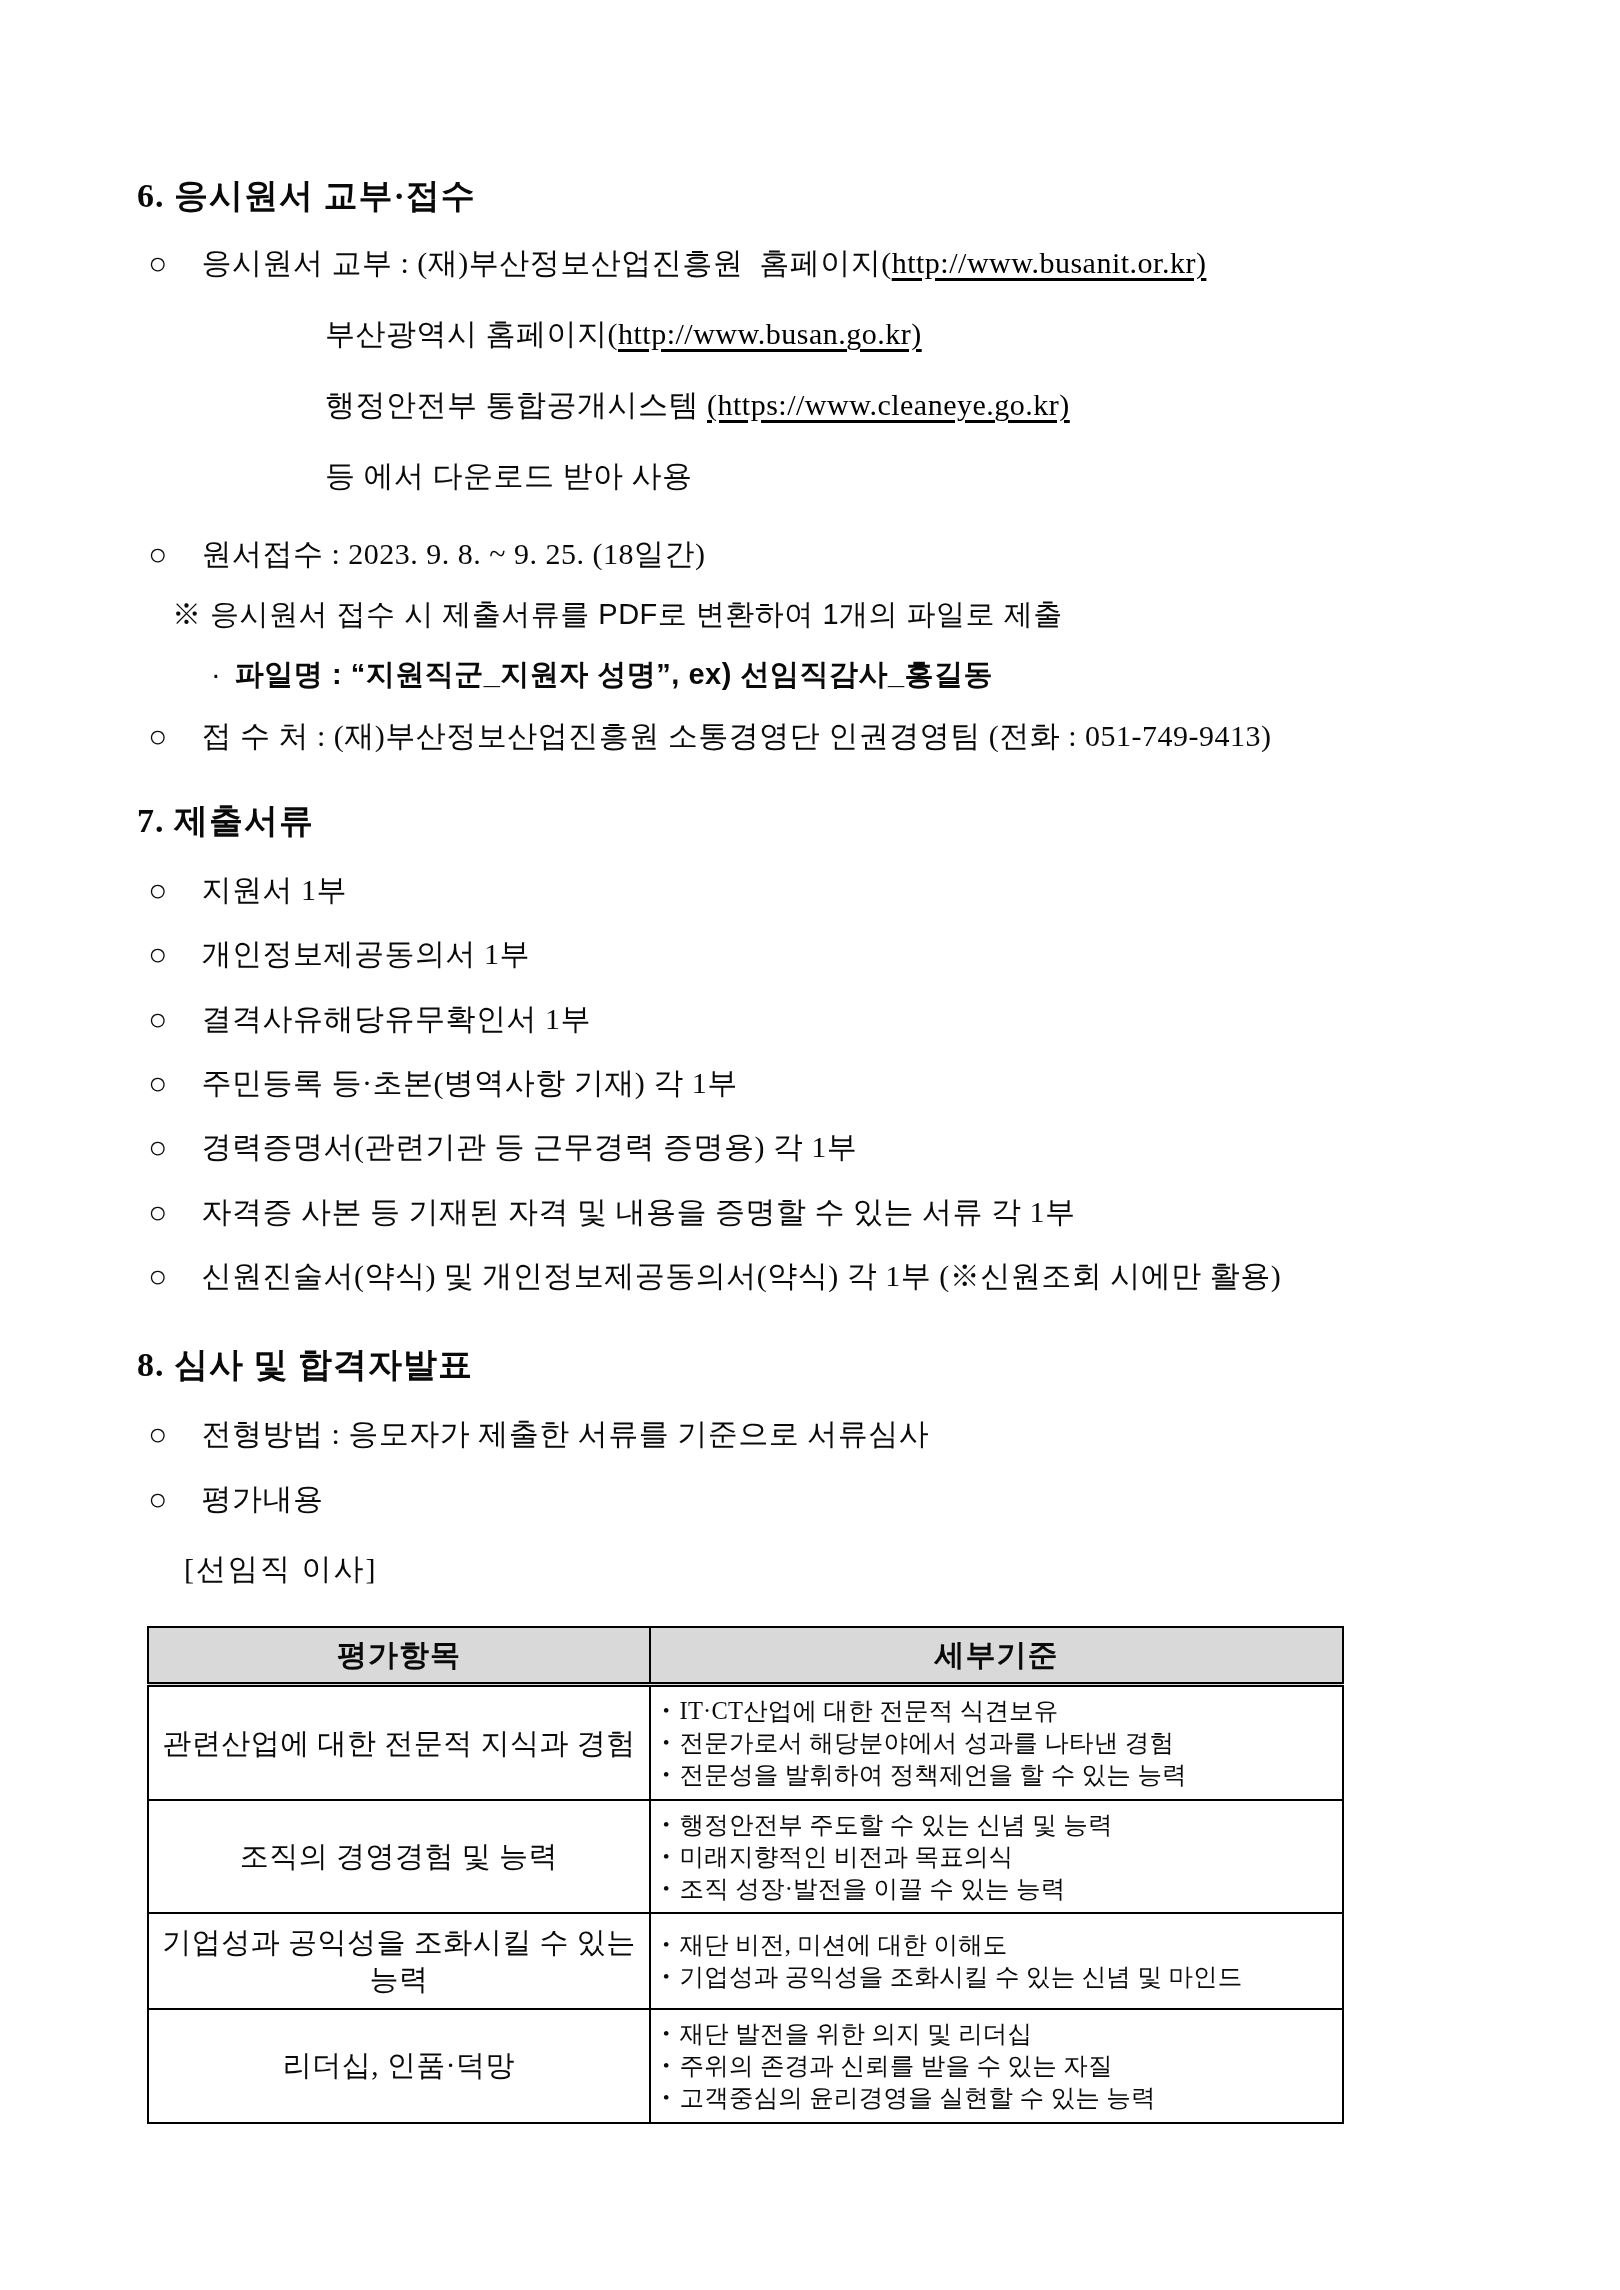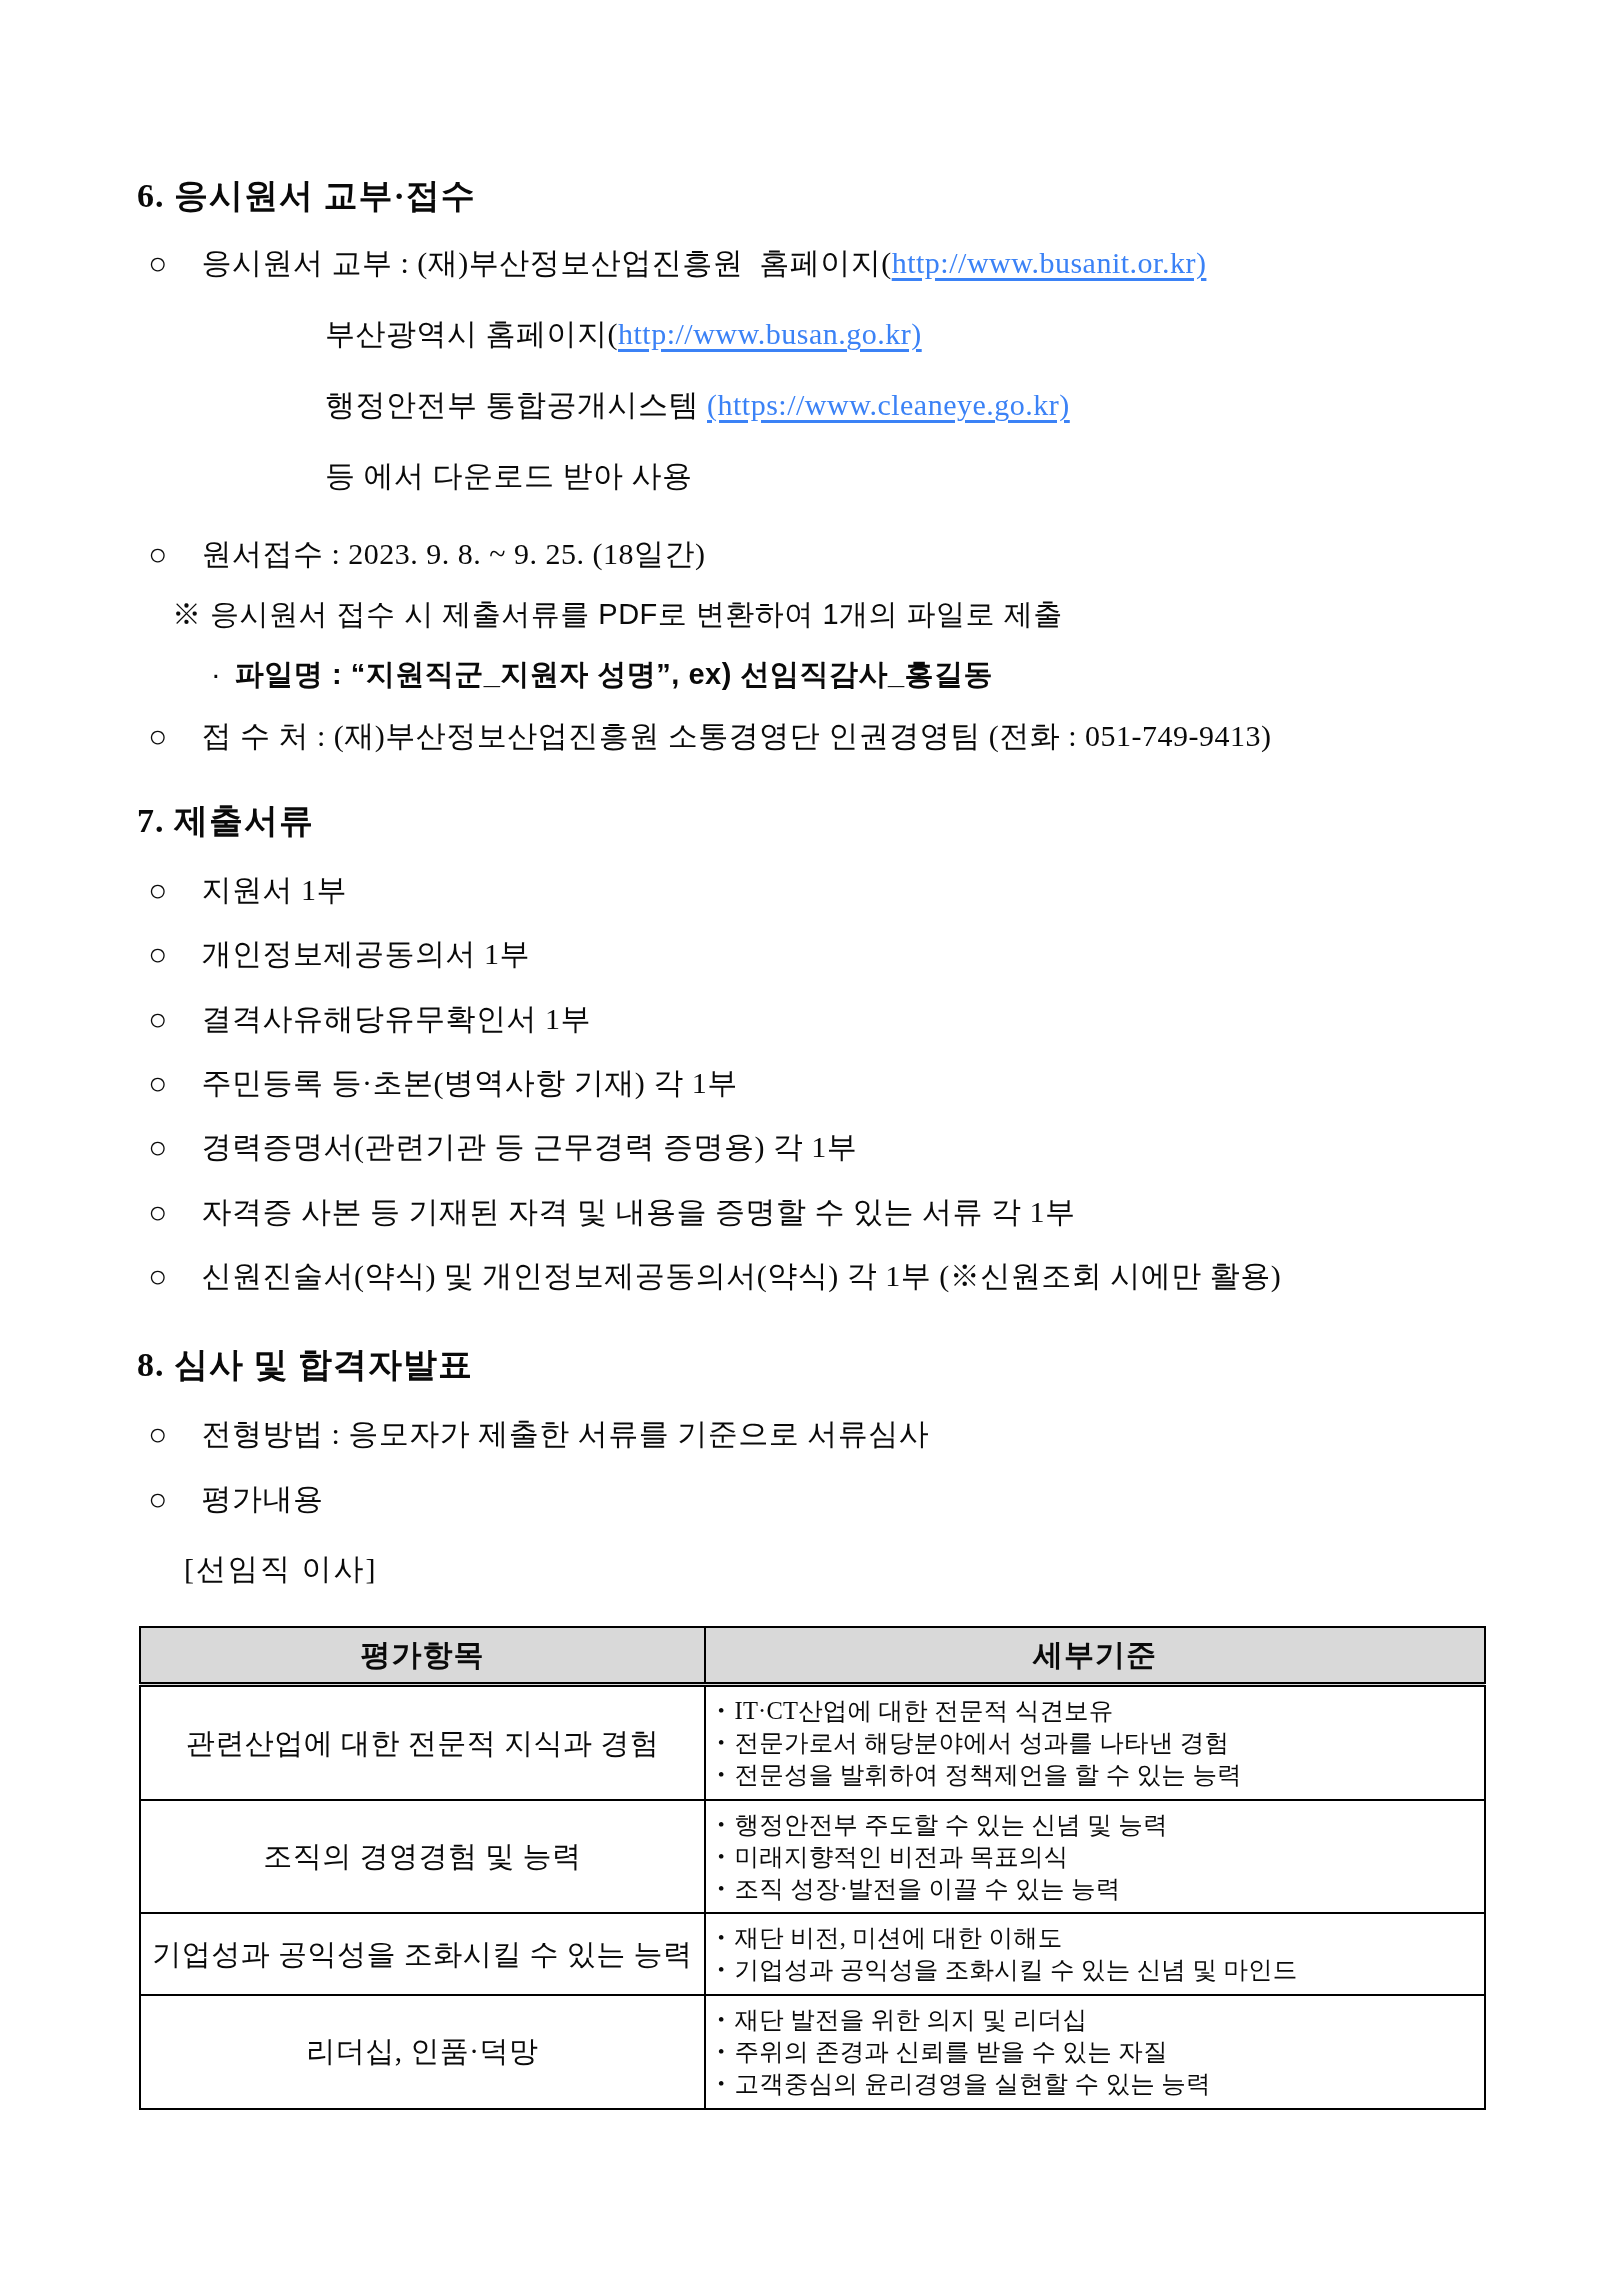--- a/index.html
+++ b/index.html
@@ -15,24 +15,24 @@
   .sec7-h{margin-top:45px;margin-bottom:29px;}
   .sec8-h{margin-top:49px;margin-bottom:29px;}
   .line{letter-spacing:0.5px;}
   .bullet-line{margin-top:27.4px;padding-left:11.8px;}
   .marker{display:inline-block;width:33px;margin-right:19.6px;transform:scale(1.05);}
   .cont{margin-top:34px;padding-left:188px;}
   .gap-lg{margin-top:41px;}
   .note-line{margin-top:23.5px;padding-left:35px;font-family:Liberation Sans, sans-serif;font-size:29px;}
   .file-line{margin-top:23.5px;padding-left:74px;font-family:"Liberation Sans","DejaVu Sans",sans-serif;font-size:29px;font-weight:bold;}
   .file-line .dot{margin-right:13.7px;font-weight:normal;}
-  .link{color:#3b82f6;text-decoration:underline;text-underline-offset:4.9px;cursor:pointer;}
+  .link{color:#000000;text-decoration:underline;text-underline-offset:4.9px;cursor:pointer;}
   .pos-line{margin-top:33px;padding-left:47px;letter-spacing:2px;}
   table.eval{
-    border-collapse:collapse;margin-top:39px;margin-left:2px;width:1347px;
+    border-collapse:collapse;margin-top:39px;margin-left:10px;width:1197px;
     border:2.9px solid #000;
   }
   table.eval th{
     background:#d9d9d9;border:2px solid #000;border-bottom:5.9px double #000;
     font-size:30px;font-weight:bold;padding:8.8px 3.9px;letter-spacing:1px;
   }
   table.eval td{border:2px solid #000;vertical-align:middle;}
   td.item-cell{width:42%;text-align:center;font-size:29px;padding:9.8px 5.9px;letter-spacing:0.5px;}
   td.crit-cell{font-size:24.5px;line-height:32px;padding:7.8px 5.9px 7.8px 11.8px;letter-spacing:0.2px;}
   .crit-line{display:flex;}

